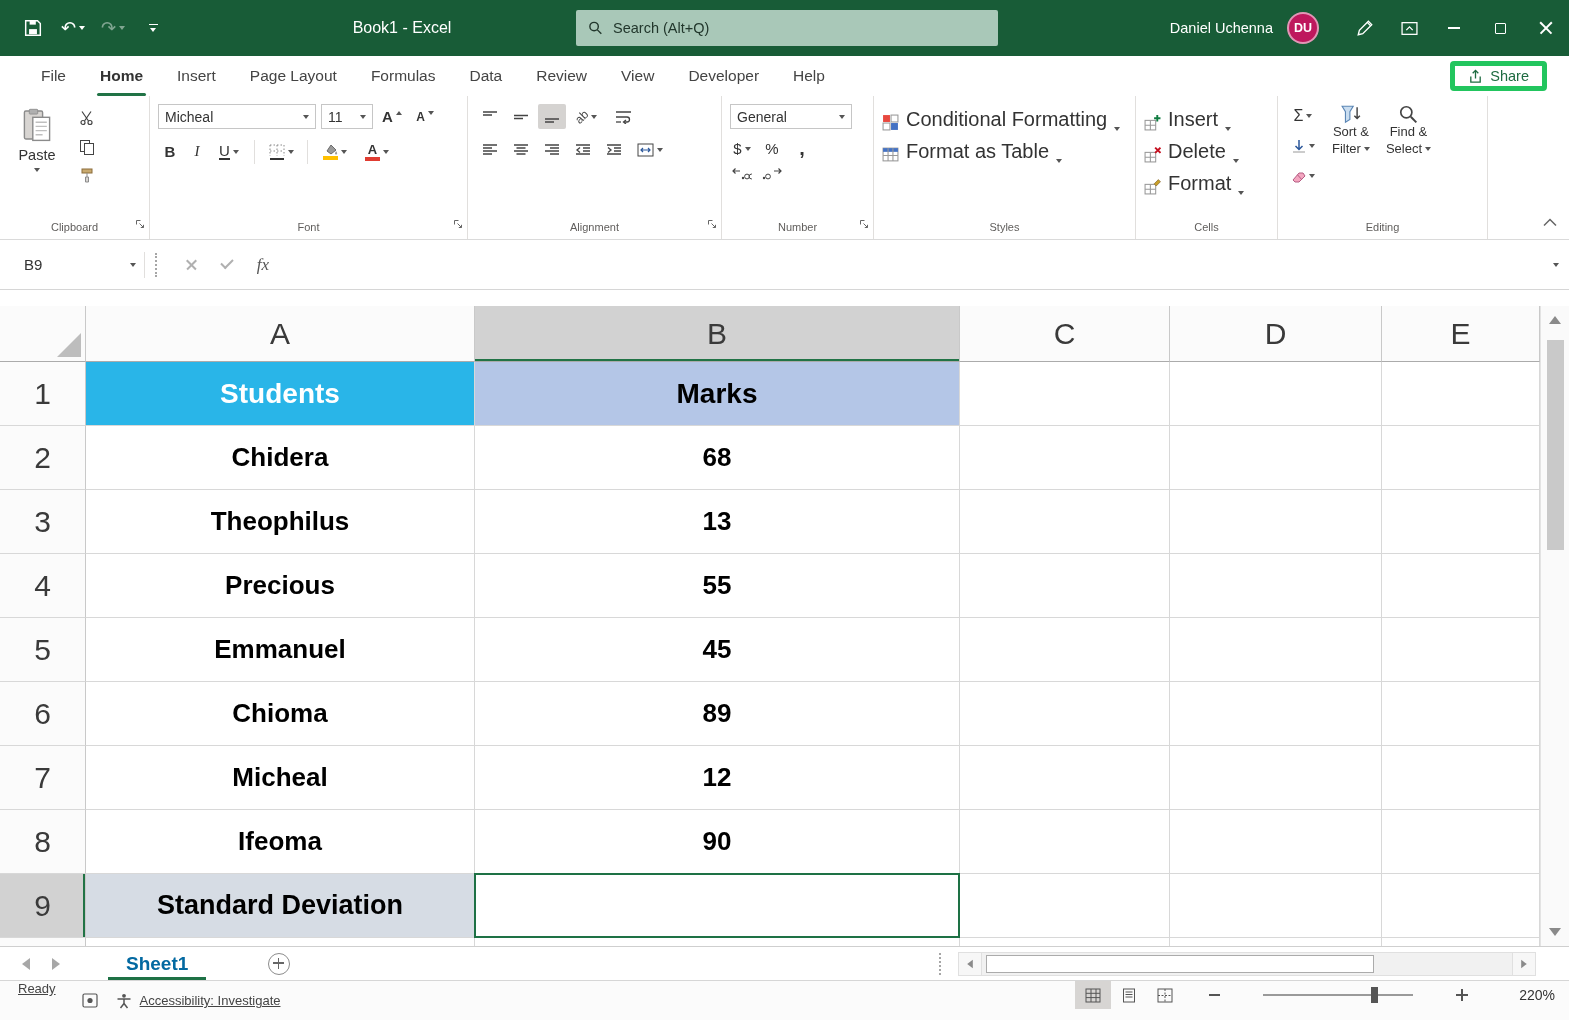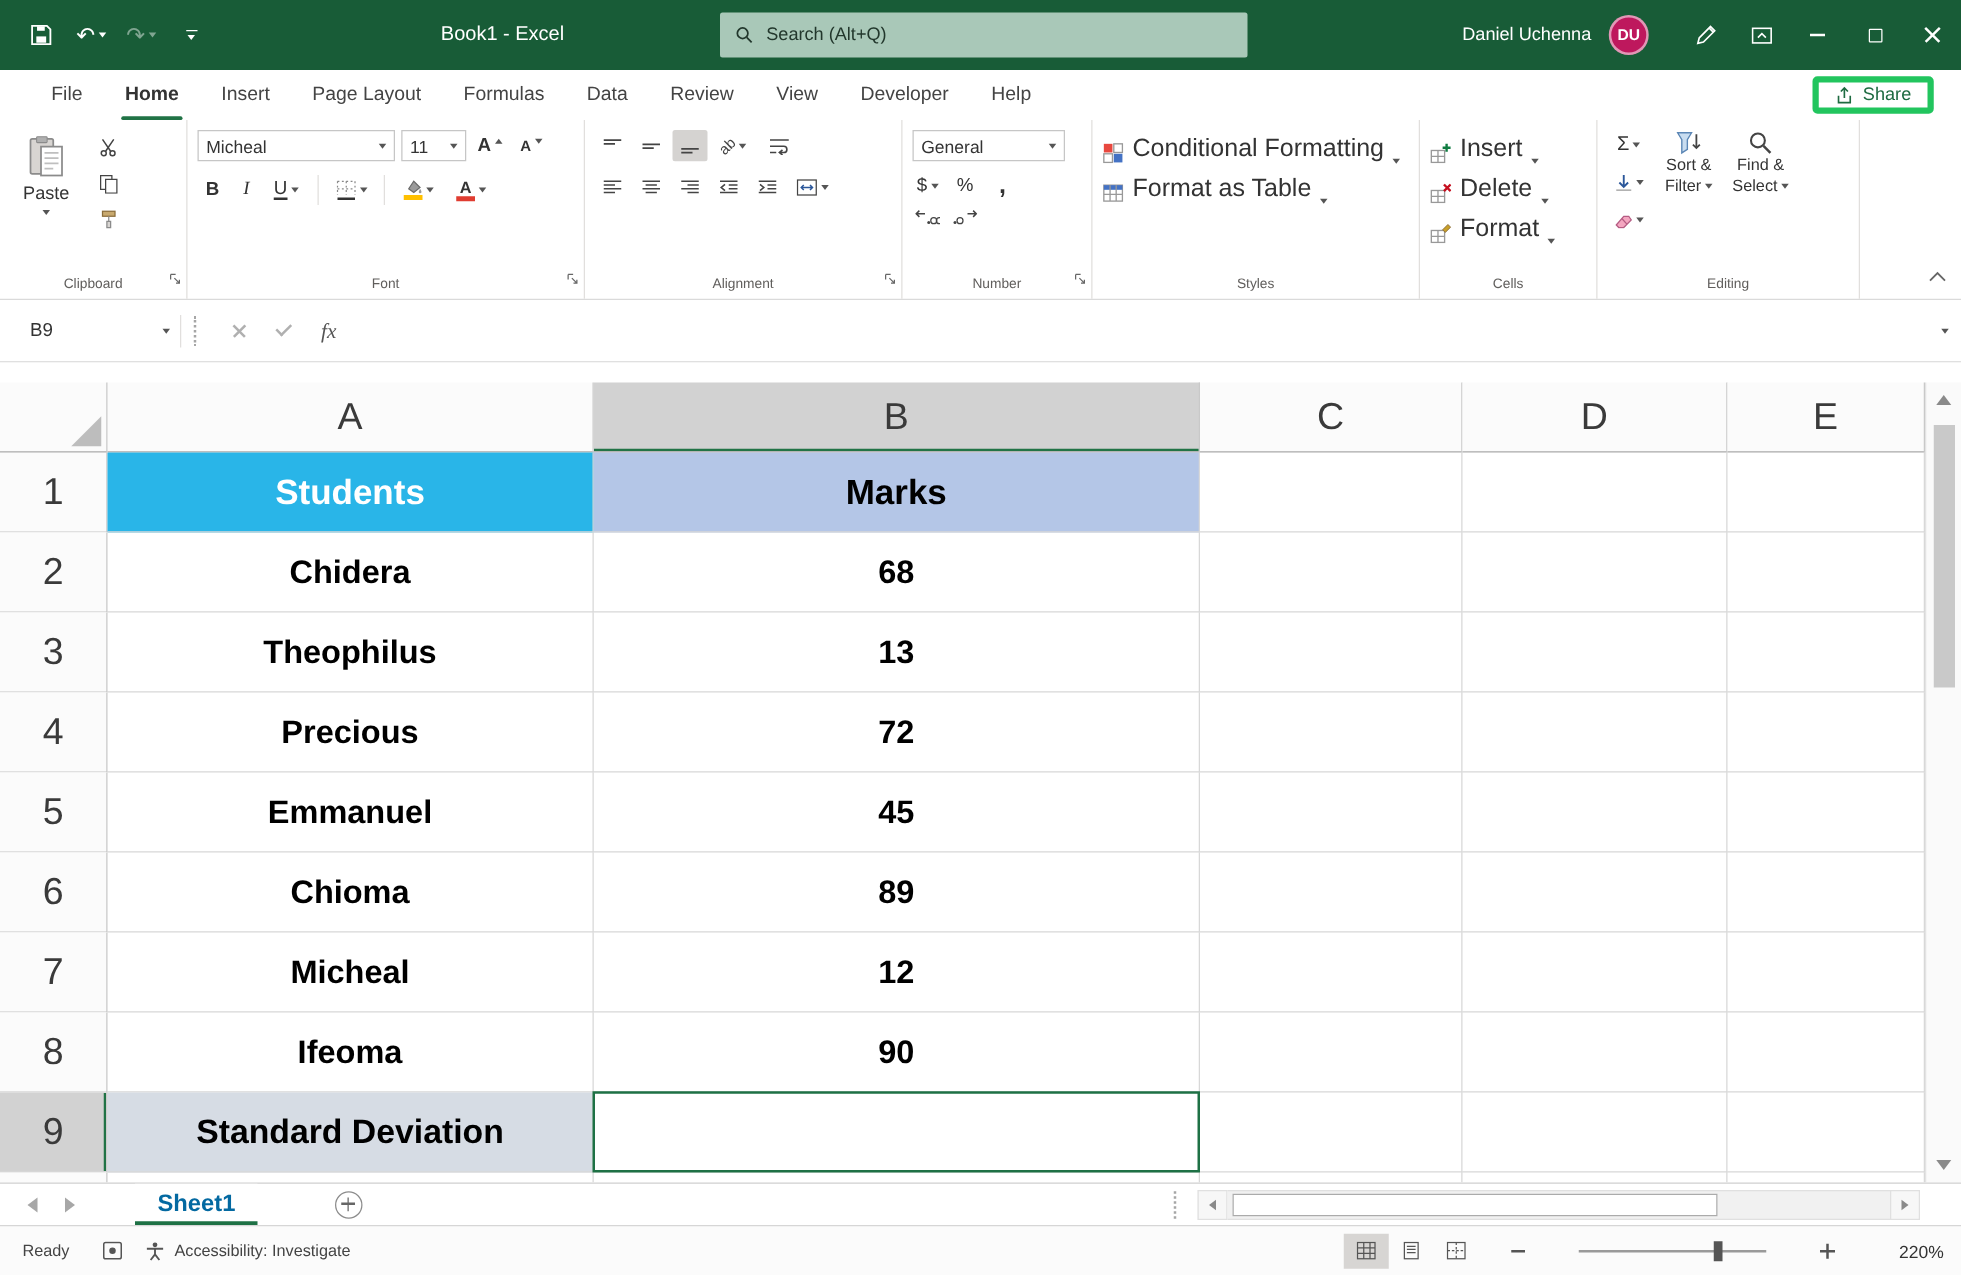--- a/index.html
+++ b/index.html
@@ -181,22 +181,22 @@
     display: flex; align-items: center; }
   .hs-arrow { width: 24px; height: 24px; display: flex; align-items: center;
     justify-content: center; background: #F7F7F7; border: 1px solid #E0E0E0; }
   .hs-track { flex: 1; height: 24px; background: #F1F1F1; border-top: 1px solid #E0E0E0;
     border-bottom: 1px solid #E0E0E0; position: relative; }
   .hs-thumb { position: absolute; left: 4px; top: 2px; width: 388px; height: 18px;
     background: #fff; border: 1px solid #ABABAB; }
 
   
   .statusbar { height: 40px; background: #FBFBFB; border-top: 1px solid #D6D6D6;
-    display: flex; align-items: center; padding: 0 18px; position: relative;
-    font-size: 13px; color: #444; }
+    display: flex; padding: 0 18px; position: relative;
+    font-size: 13px; color: #444; text-decoration: underline; }
   .sb-gap { width: 26px; }
   .sb-item { display: flex; align-items: center; gap: 8px; }
   .sb-right { position: absolute; right: 14px; display: flex; align-items: center; }
   .viewbtn { width: 36px; height: 28px; display: flex; align-items: center; justify-content: center; }
   .viewbtn.active { background: #D7D5D3; }
   .zoomctl { display: flex; align-items: center; margin-left: 26px; gap: 29px; }
   .zminus { width: 11px; height: 2px; background: #555; }
   .ztrack { width: 150px; height: 2px; background: #9A9A9A; margin: 0 14px; position: relative; }
   .zthumb { position: absolute; left: 72%; top: -7px; width: 7px; height: 16px; background: #555; }
   .zplus { position: relative; width: 12px; height: 12px; }
@@ -695,21 +695,21 @@
     <div class="rowh">3</div>
     <div class="c w-a">Theophilus</div>
     <div class="c w-b">13</div>
     <div class="c w-c"></div>
     <div class="c w-d"></div>
     <div class="c w-e"></div>
   </div>
   <div class="grow">
     <div class="rowh">4</div>
     <div class="c w-a">Precious</div>
-    <div class="c w-b">72</div>
+    <div class="c w-b">55</div>
     <div class="c w-c"></div>
     <div class="c w-d"></div>
     <div class="c w-e"></div>
   </div>
   <div class="grow">
     <div class="rowh">5</div>
     <div class="c w-a">Emmanuel</div>
     <div class="c w-b">45</div>
     <div class="c w-c"></div>
     <div class="c w-d"></div>

